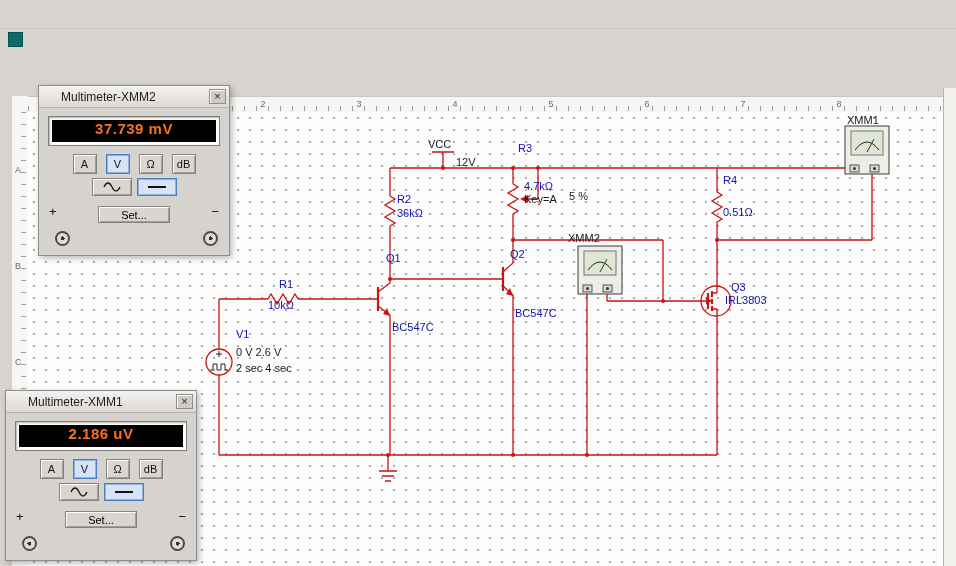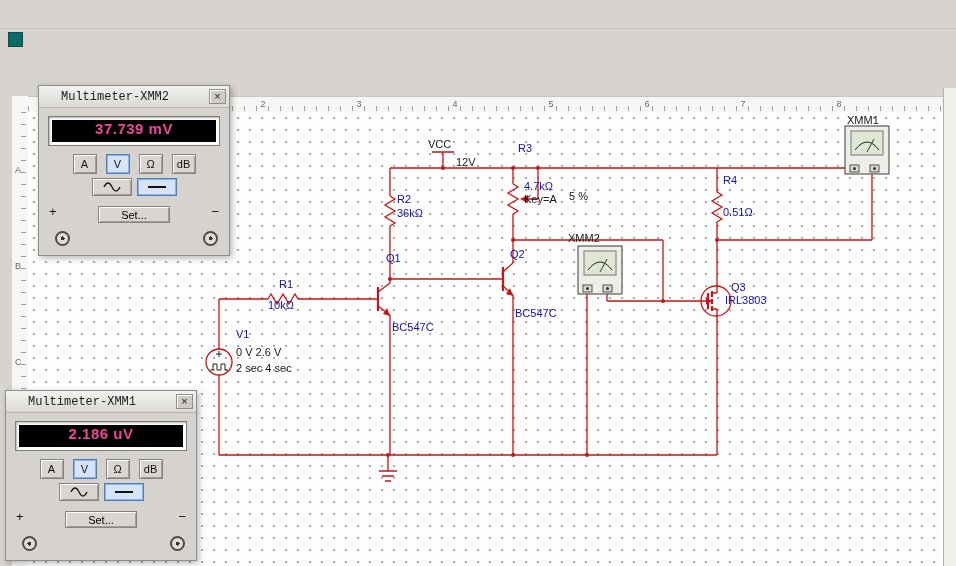--- a/index.html
+++ b/index.html
@@ -40,27 +40,27 @@
   text.lbl.blue{fill:#1010b0;}
   text.lbl.black{fill:#1b1b1b;}
 
   
   .mm-window{position:absolute;width:190px;background:#d6d3ce;border:1px solid #8f8d88;
              box-shadow:2px 2px 6px rgba(0,0,0,.28);z-index:10;padding-bottom:5px;}
   #win-xmm2{left:38px;top:85px;}
   #win-xmm1{left:5px;top:390px;}
   .mm-titlebar{height:21px;background:linear-gradient(#f3f2f0,#dcd9d4);border-bottom:1px solid #b5b2ad;
                position:relative;display:flex;align-items:center;font-size:12px;color:#1c1c1c;}
-  .mm-title{margin-left:22px;font-family:Liberation Mono, monospace;}
+  .mm-title{margin-left:22px;}
   .mm-close{position:absolute;right:3px;top:3px;width:17px;height:15px;padding:0;
             font:11px/13px "Liberation Sans",sans-serif;color:#222;background:#cfccc7;
             border:1px solid #8f8d89;box-shadow:inset 1px 1px 0 #fff;cursor:default;}
   .mm-display-frame{margin:8px 9px 4px;background:#ffffff;border:1px solid #7e7c78;
                     box-shadow:inset 1px 1px 2px #b5b3af;padding:3px;}
-  .mm-display{background:#000;color:#ec4899;text-align:center;height:22px;line-height:22px;
+  .mm-display{background:#000;color:#f97316;text-align:center;height:22px;line-height:22px;
               font:bold 15px "Liberation Sans",sans-serif;letter-spacing:.5px;}
   .mm-modes{display:flex;justify-content:center;gap:9px;margin:8px 0 4px;}
   .mm-btn{height:20px;min-width:24px;padding:0 3px;display:flex;align-items:center;justify-content:center;
           font:11px "Liberation Sans",sans-serif;color:#111;background:#d9d6d1;border:1px solid #858380;
           box-shadow:inset 1px 1px 0 #fff, inset -1px -1px 0 #a09e99;cursor:default;}
   .mm-btn.selected{background:#d7e4f8;border:1px solid #4a7fc1;box-shadow:inset 0 0 0 1px #8fb2e0;}
   .mm-signals{display:flex;justify-content:center;gap:5px;margin:2px 0 8px;}
   .mm-btn.sig{width:40px;height:18px;}
   .dc-bar{display:block;width:18px;height:0;border-top:2px solid #111;}
   .mm-terminals{position:relative;height:46px;margin:0 10px;}

